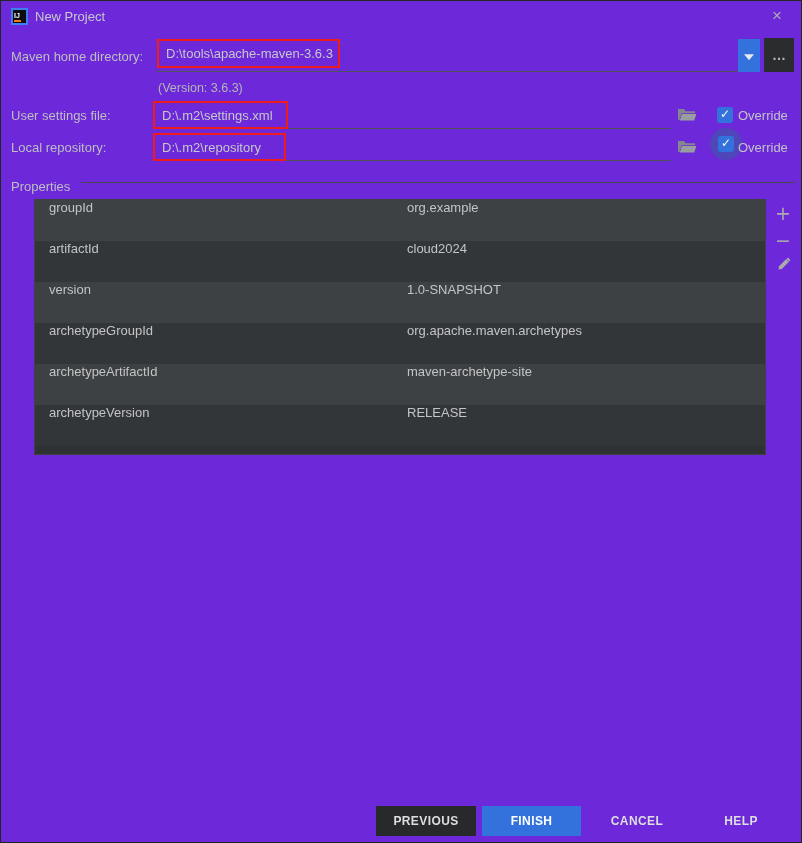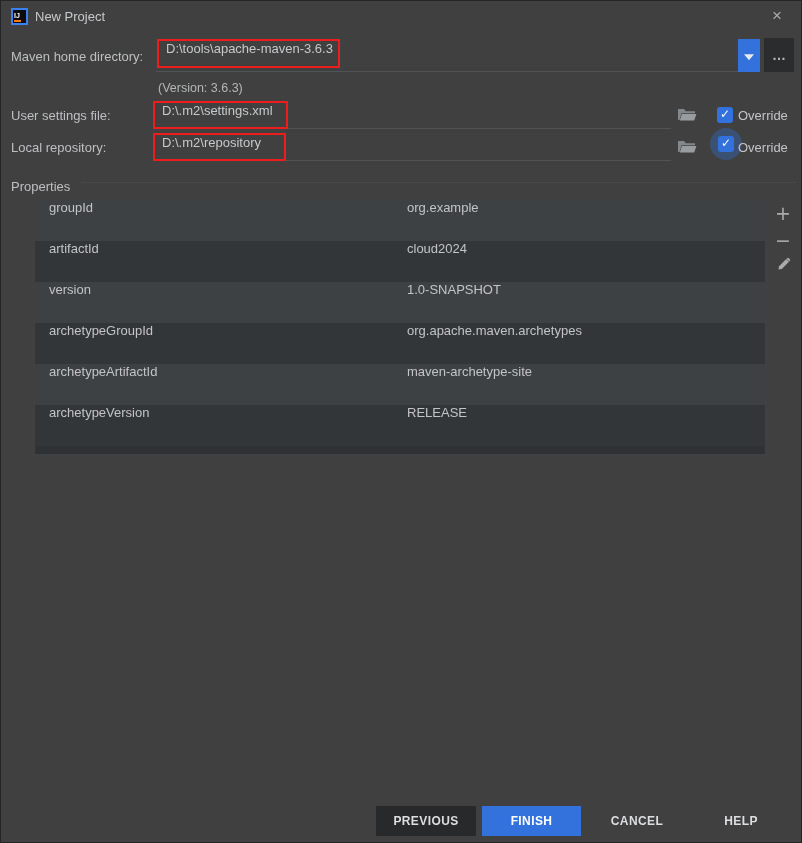--- a/index.html
+++ b/index.html
@@ -2,21 +2,21 @@
 <html><head>
 <meta charset="utf-8">
 <style>
   * { box-sizing: border-box; margin: 0; padding: 0; }
   html, body { background: #2a2c2e; }
   body { font-family: "Liberation Sans", "DejaVu Sans", sans-serif; }
 
   .dialog {
     position: relative;
     width: 802px; height: 843px;
-    background: #404040;
+    background: #6d28d9;
     border: 1px solid #232527;
     overflow: hidden;
     color: #bdbfc1;
     font-size: 13px;
   }
 
   
   .titlebar { position: absolute; left: 0; top: 0; width: 100%; height: 30px; }
   .app-icon {
     position: absolute; left: 10px; top: 7px; width: 17px; height: 17px;
@@ -37,21 +37,21 @@
   }
 
   
   .field-label { position: absolute; left: 10px; color: #bdbfc1; }
 
   
   .red-box {
     position: absolute;
     border: 2px solid #ee1d1d;
     color: #c6c8ca;
-    display: flex; align-items: flex-start;
+    display: flex; align-items: center;
     padding: 0 7px;
     background: transparent;
     white-space: nowrap;
   }
 
   .field-underline { position: absolute; height: 1px; background: #515456; }
 
   
   .combo-arrow-btn {
     position: absolute; left: 737px; top: 38px; width: 22px; height: 33px;

